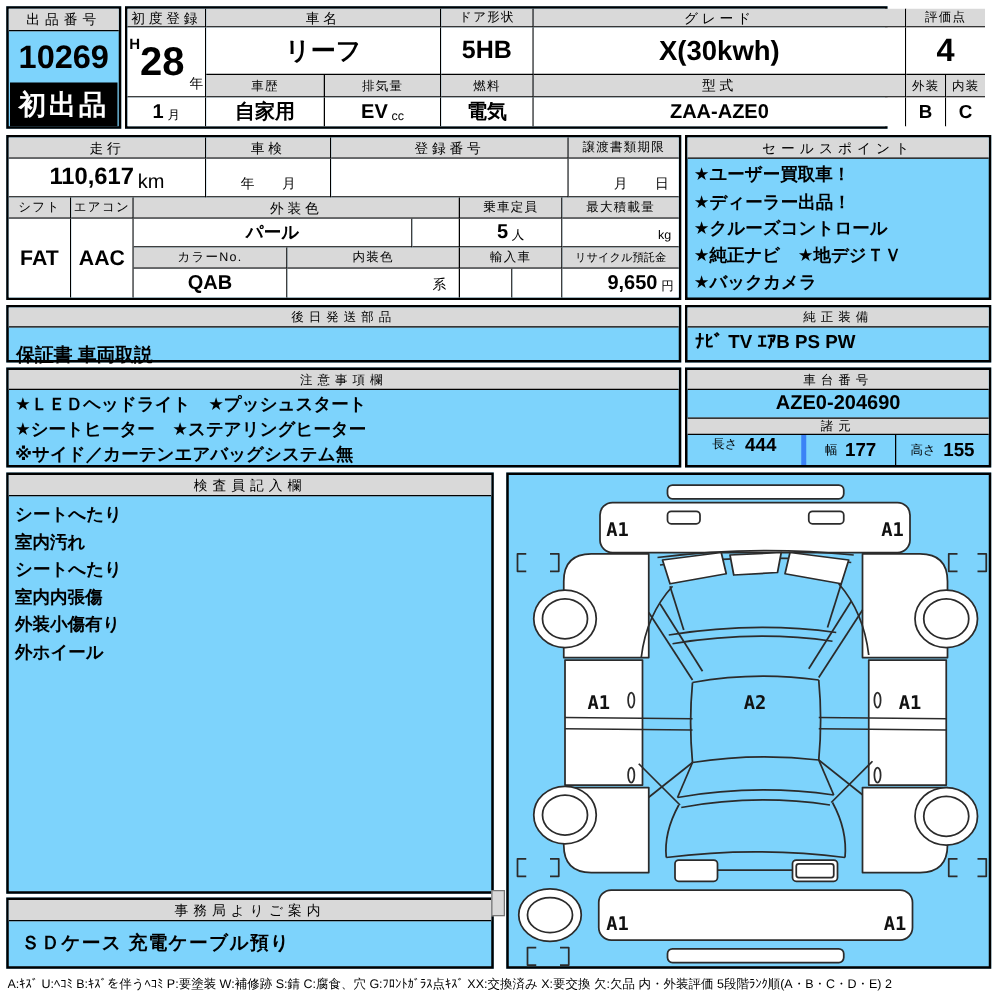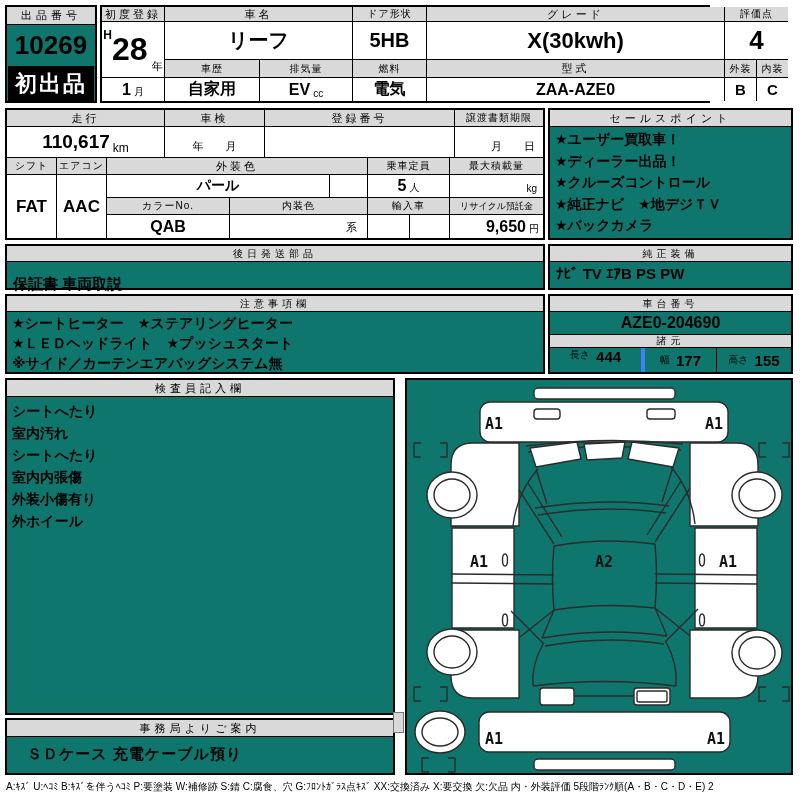--- a/index.html
+++ b/index.html
@@ -1,20 +1,20 @@
 <!DOCTYPE html>
 <html><head>
 <meta charset="utf-8">
 <style>
   * { margin:0; padding:0; box-sizing:border-box; }
   html,body { background:#fff; }
   body { font-family:"Liberation Sans","DejaVu Sans",sans-serif; color:#000; }
   #sheet { position:relative; width:800px; height:800px; background:#fff; overflow:hidden; }
 
-  .box { position:absolute; border:2px solid #000; background:#0f766e; }
+  .box { position:absolute; border:2px solid #000; background:#7dd3fc; }
   .bar { height:17px; background:#d9d9d9; border-bottom:1px solid #000;
          display:flex; align-items:center; justify-content:center;
          font-size:11px; letter-spacing:4px; white-space:nowrap; }
   .bar.small { height:16px; font-size:10px; }
 
   .c { position:absolute; border-right:1px solid #000; border-bottom:1px solid #000;
        display:flex; align-items:center; justify-content:center; overflow:hidden;
        white-space:nowrap; background:#fff; }
   .c.er { border-right:none; }
   .c.eb { border-bottom:none; }
@@ -81,21 +81,21 @@
   </div>
 
   <div class="box" style="left:5px;top:108px;width:540px;height:132px;">
     <div class="c hd" style="left:0;top:0;width:158px;height:17px;">走行</div>
     <div class="c hd" style="left:158px;top:0;width:100px;height:17px;">車検</div>
     <div class="c hd" style="left:258px;top:0;width:190px;height:17px;">登録番号</div>
     <div class="c hd ls0 er" style="left:448px;top:0;width:88px;height:17px;">譲渡書類期限</div>
 
     <div class="c" style="left:0;top:17px;width:158px;height:31px;">
       <span class="v" style="font-size:19px;">110,617</span>
-      <span class="u" style="font-size:12px;">km</span>
+      <span class="u" style="font-size:16px;">km</span>
     </div>
     <div class="c" style="left:158px;top:17px;width:100px;height:31px;font-size:11px;align-items:flex-end;padding-bottom:3px;">年　　月</div>
     <div class="c" style="left:258px;top:17px;width:190px;height:31px;"></div>
     <div class="c er" style="left:448px;top:17px;width:88px;height:31px;font-size:11px;align-items:flex-end;justify-content:flex-end;padding:0 8px 3px 0;">月　　日</div>
 
     <div class="c hd ls0" style="left:0;top:48px;width:50px;height:17px;">シフト</div>
     <div class="c hd ls0" style="left:50px;top:48px;width:50px;height:17px;">エアコン</div>
     <div class="c hd" style="left:100px;top:48px;width:261px;height:17px;">外装色</div>
     <div class="c hd ls0" style="left:361px;top:48px;width:82px;height:17px;">乗車定員</div>
     <div class="c hd ls0 er" style="left:443px;top:48px;width:93px;height:17px;">最大積載量</div>
@@ -141,22 +141,22 @@
     <div style="font-weight:bold;font-size:15px;padding:13px 6px;">保証書 車両取説</div>
   </div>
   <div class="box" style="left:548px;top:244px;width:245px;height:46px;">
     <div class="bar small">純正装備</div>
     <div style="font-weight:bold;font-size:15px;padding:3px 6px;">ﾅﾋﾞ TV ｴｱB PS PW</div>
   </div>
 
   <div class="box" style="left:5px;top:294px;width:540px;height:80px;">
     <div class="bar small">注意事項欄</div>
     <div class="lines" style="line-height:20px;padding-top:1px;">
+      <div>★ＬＥＤヘッドライト　★プッシュスタート</div>
       <div>★シートヒーター　★ステアリングヒーター</div>
-      <div>★ＬＥＤヘッドライト　★プッシュスタート</div>
       <div>※サイド／カーテンエアバッグシステム無</div>
     </div>
   </div>
 
   <div class="box" style="left:548px;top:294px;width:245px;height:80px;">
     <div class="bar small">車台番号</div>
     <div style="height:22px;display:flex;align-items:center;justify-content:center;font-weight:bold;font-size:16px;">AZE0-204690</div>
     <div class="bar small" style="height:14px;border-top:1px solid #000;">諸元</div>
     <div style="display:flex;height:24px;">
       <div style="flex:0 0 95px;border-right:4px solid #3b82f6;display:flex;align-items:flex-start;justify-content:center;">
@@ -181,21 +181,21 @@
       <div>室内汚れ</div>
       <div>シートへたり</div>
       <div>室内内張傷</div>
       <div>外装小傷有り</div>
       <div>外ホイール</div>
     </div>
   </div>
 
   <div class="box" style="left:5px;top:718px;width:390px;height:57px;">
     <div class="bar">事務局よりご案内</div>
-    <div style="font-weight:bold;font-size:15px;padding:8px 20px;letter-spacing:1px;">ＳＤケース 充電ケーブル預り</div>
+    <div style="font-weight:bold;font-size:15px;padding:8px 10px;letter-spacing:1px;">ＳＤケース 充電ケーブル預り</div>
   </div>
 
   <div style="position:absolute;left:393px;top:712px;width:11px;height:21px;background:#d9d9d9;border:1px solid #777;"></div>
 
   <div class="box" style="left:405px;top:378px;width:388px;height:397px;">
     <svg width="384" height="393" viewBox="0 0 384 393">
       <g fill="#fff" stroke="#2b2b2b" stroke-width="1.4" stroke-linejoin="round">
 
         <g>
           <rect x="127" y="8" width="141" height="11" rx="4"></rect>

